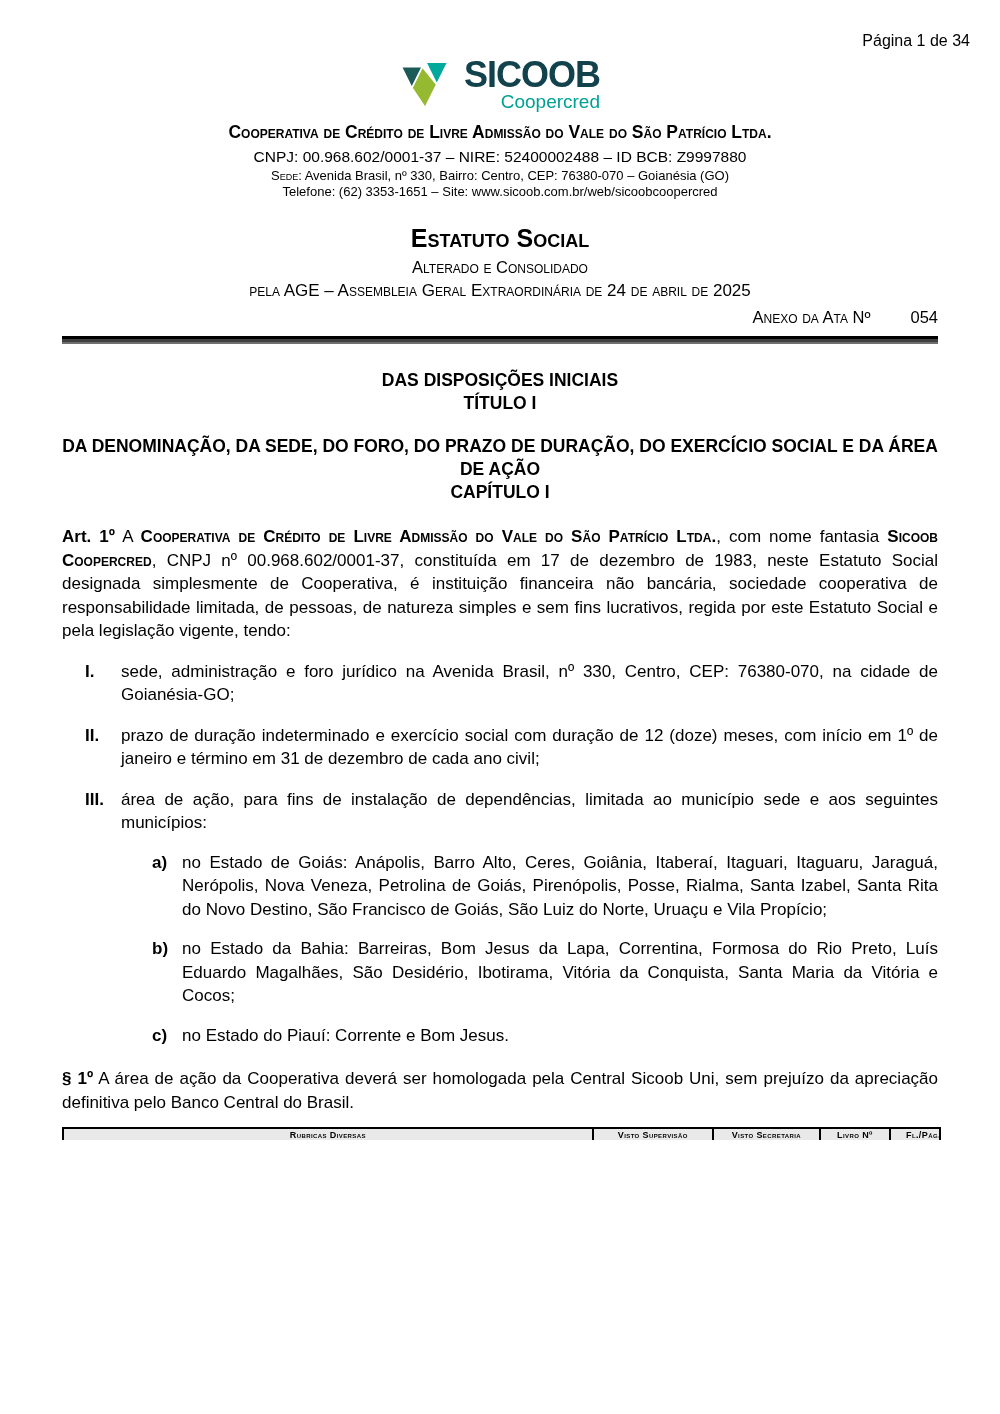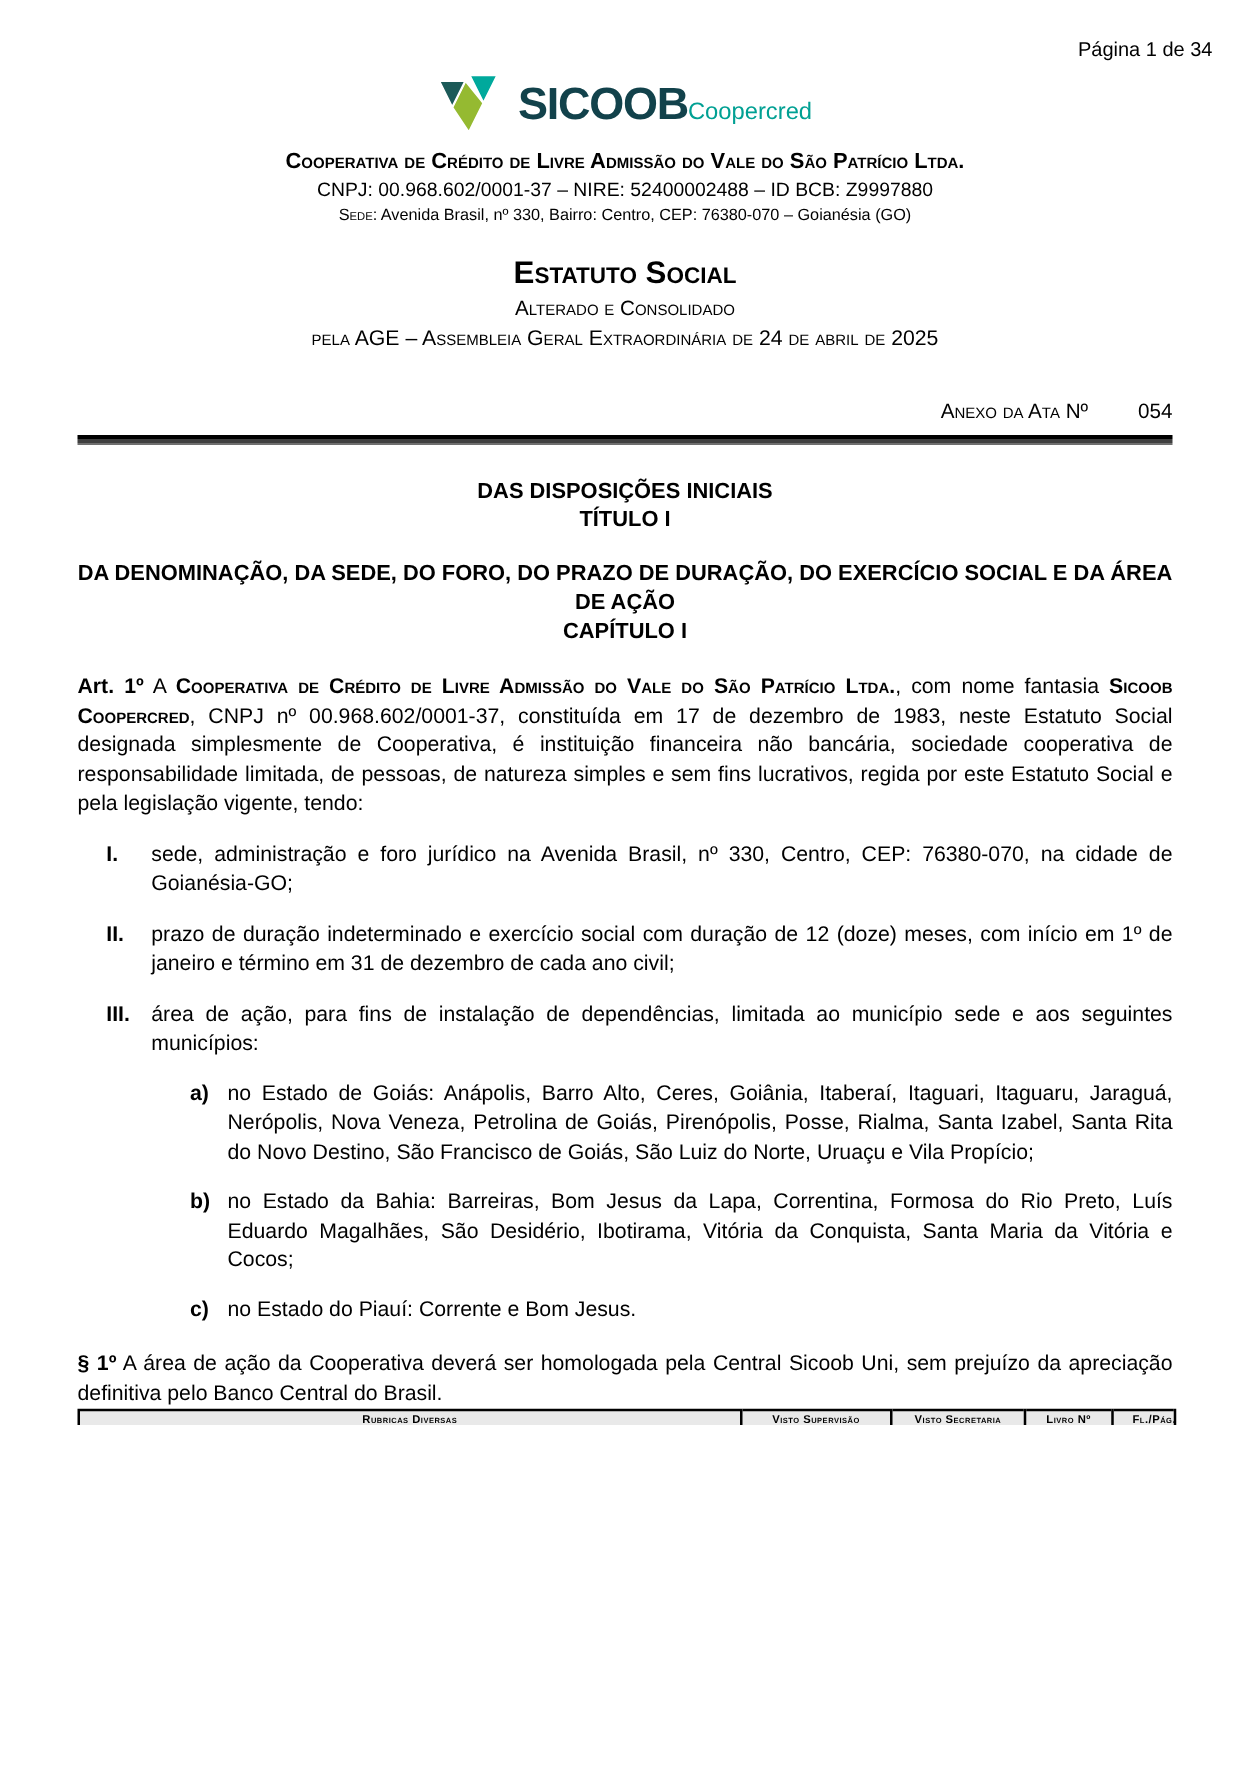--- a/index.html
+++ b/index.html
@@ -16,37 +16,37 @@
   .sc { font-variant:small-caps; }
   .page-num {
     position:absolute; top:32px; right:30px;
     font-size:16px;
   }
   .content { padding:0 62px; }
 
   
   .logo-row { margin-top:58px; display:flex; justify-content:center; align-items:center; gap:6px; }
   .logo-mark { width:58px; height:50px; }
-  .logo-text { display:flex; flex-direction:row; align-items:flex-end; }
+  .logo-text { display:flex; flex-direction:column; align-items:flex-end; }
   .logo-brand { font-size:36px; font-weight:bold; letter-spacing:-1px; color:#12424b; line-height:34px; }
   .logo-sub { font-size:19px; color:#00a093; line-height:20px; margin-top:0px; }
 
   
   .company { margin-top:10px; text-align:center; font-weight:bold; font-size:17.5px; font-variant:small-caps; }
   .reg     { margin-top:5px; text-align:center; font-size:15.5px; }
   .addr    { margin-top:2px; text-align:center; font-size:13px; }
   .tel     { margin-top:1px; text-align:center; font-size:13px; }
 
   
   .doc-title { margin-top:25px; text-align:center; font-size:25px; font-weight:bold; font-variant:small-caps; }
   .sub1 { margin-top:5px; text-align:center; font-size:16.5px; font-variant:small-caps; }
   .sub2 { margin-top:4px; text-align:center; font-size:17px; font-variant:small-caps; }
   .annex { margin-top:7px; display:flex; justify-content:flex-end; align-items:baseline; font-size:16.5px; }
   .annex .annex-label { font-variant:small-caps; }
-  .annex .annex-num { margin-left:40px;margin-top:32px; }
+  .annex .annex-num { margin-left:40px; }
 
   .rule {
     margin-top:9px; height:8px;
     background:linear-gradient(to bottom, #000 0 38%, #3f3f3f 38% 80%, #6f6f6f 80% 100%);
   }
 
   
   .head { font-weight:bold; font-size:17.5px; text-align:center; line-height:23px; }
   .titulo { margin-top:25px; }
   .capitulo { margin-top:20px; }
@@ -102,20 +102,21 @@
       </svg>
       <div class="logo-text">
         <div class="logo-brand">SICOOB</div>
         <div class="logo-sub">Coopercred</div>
       </div>
     </div>
 
     <div class="company">Cooperativa de Crédito de Livre Admissão do Vale do São Patrício Ltda.</div>
     <div class="reg">CNPJ: 00.968.602/0001-37 – NIRE: 52400002488 – ID BCB: Z9997880</div>
     <div class="addr"><span class="sc">Sede:</span><span> Avenida Brasil, nº 330, Bairro: Centro, CEP: 76380-070 – Goianésia (GO)</span></div>
+    <div class="tel">Telefone: (62) 3353-1651 – Site: www.sicoob.com.br/web/sicoobcoopercred</div>
 
     <div class="doc-title">Estatuto Social</div>
     <div class="sub1">Alterado e Consolidado</div>
     <div class="sub2">pela AGE – Assembleia Geral Extraordinária de 24 de abril de 2025</div>
     <div class="annex">
       <span class="annex-label">Anexo da Ata Nº</span>
       <span class="annex-num">054</span>
     </div>
 
     <div class="rule"></div>

